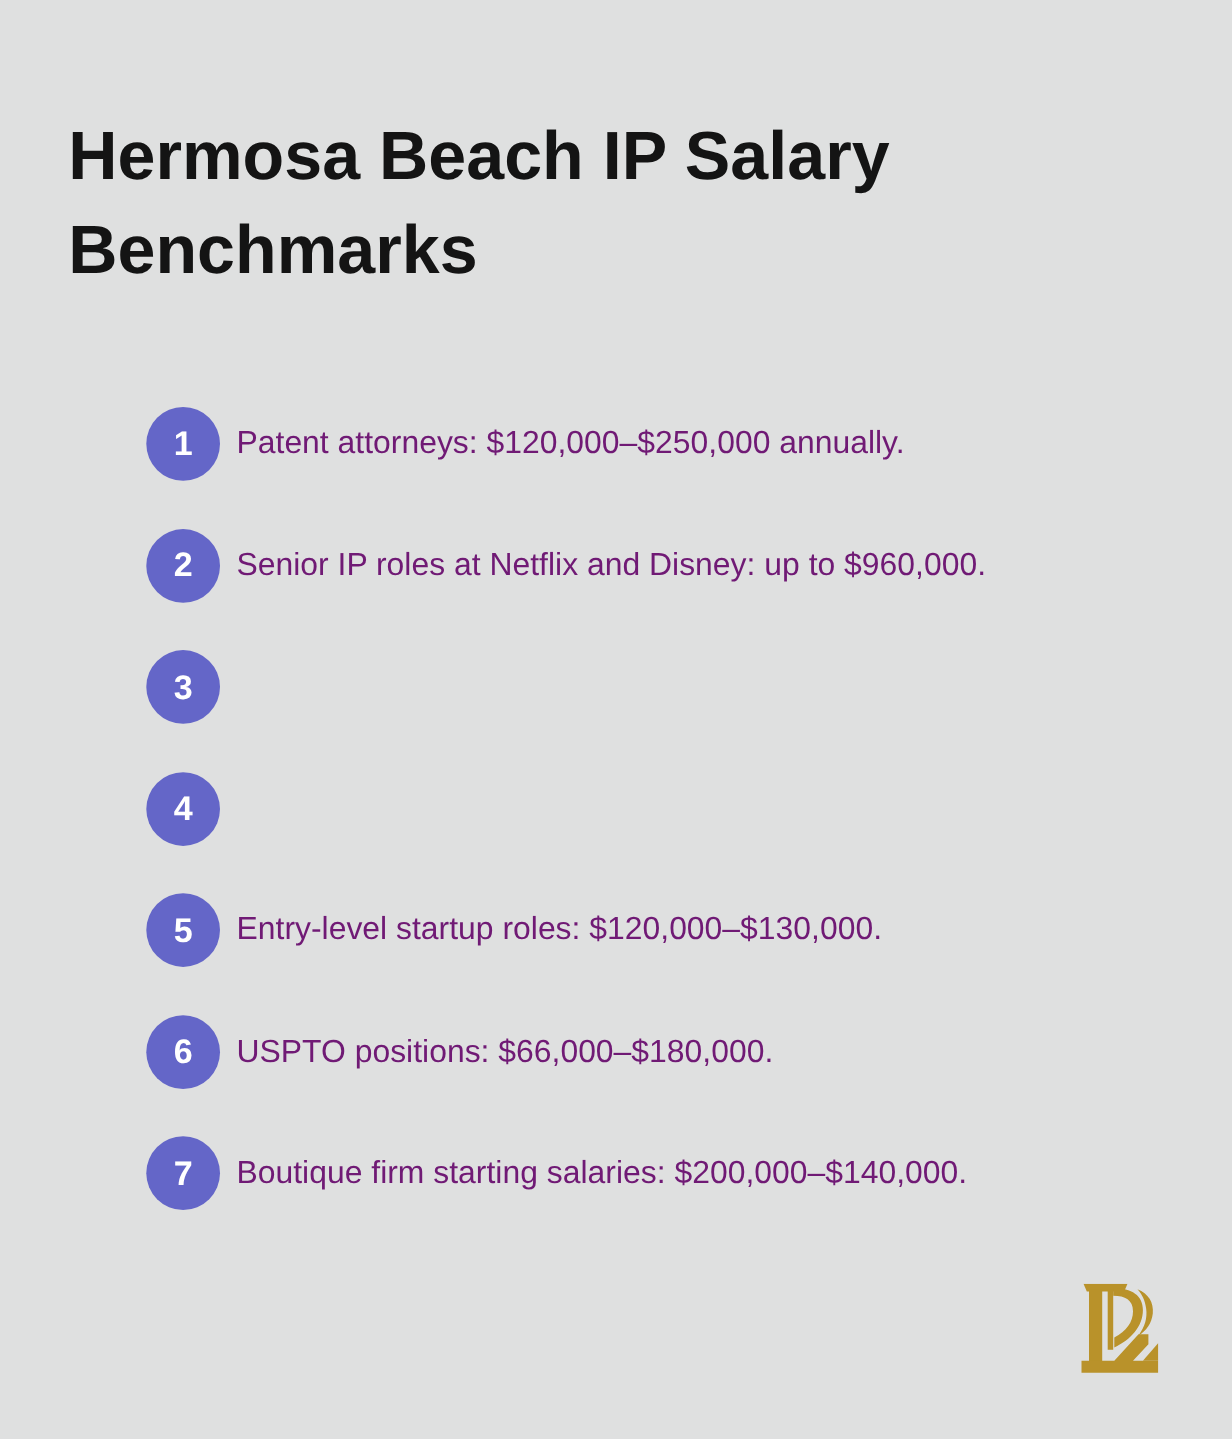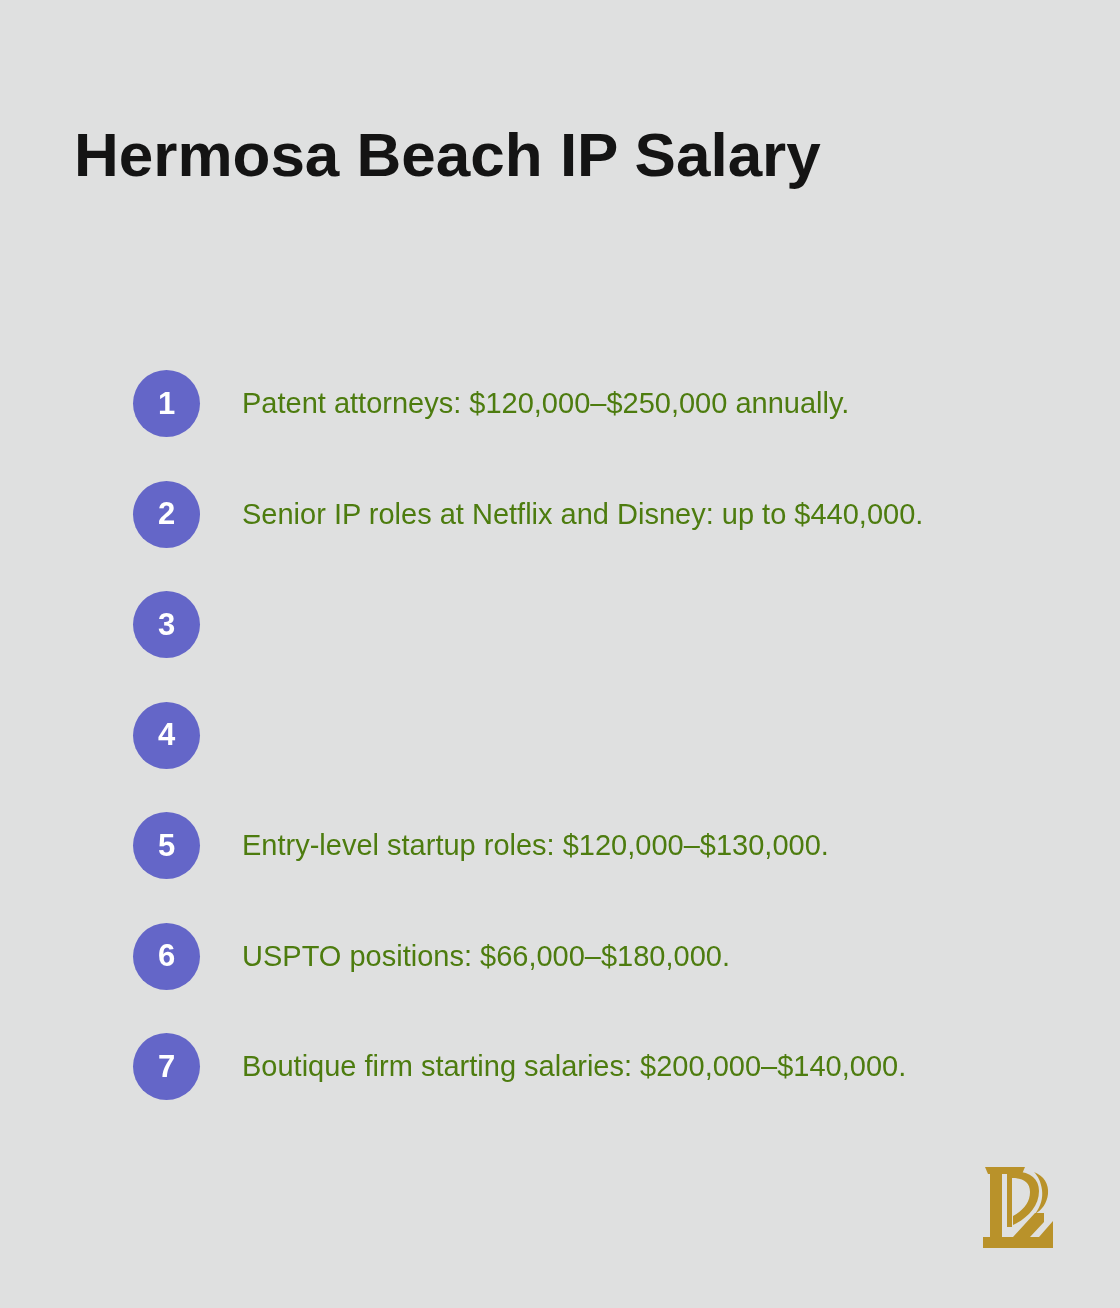--- a/index.html
+++ b/index.html
@@ -12,21 +12,21 @@
     overflow: hidden;
   }
   .page {
     position: absolute;
     inset: 0;
   }
   .title {
     position: absolute;
     left: 62px;
     top: 100px;
-    margin: 12px;
+    margin: 0;
     font-size: 62px;
     line-height: 85px;
     font-weight: 700;
     color: #141414;
     letter-spacing: 0;
   }
   .title .line { display: block; }
   .list {
     position: absolute;
     left: 133px;
@@ -45,58 +45,59 @@
     border-radius: 50%;
     background: #6466C8;
     color: #ffffff;
     display: flex;
     align-items: center;
     justify-content: center;
     font-size: 31px;
     font-weight: 700;
   }
   .row-text {
-    margin-left: 42px;
+    margin-left: 15px;
     font-size: 29px;
-    color: #4d7c0f;
+    color: #701a75;
     white-space: nowrap;
   }
   .logo {
     position: absolute;
     right: 67px;
     bottom: 59px;
     width: 70px;
     height: 82px;
   }
   .logo svg { display: block; width: 70px; height: 82px; }
   .logo .gold { fill: #B9922A; }
 </style>
 </head>
 <body>
 
 <div class="page">
 
   <h1 class="title">
     <span class="line">Hermosa Beach IP Salary</span>
+    <span class="line">Benchmarks</span>
   </h1>
 
   <div class="list">
 
     <div class="row">
       <div class="bullet">
         <span>1</span>
       </div>
       <div class="row-text">Patent attorneys: $120,000–$250,000 annually.</div>
     </div>
 
     <div class="row">
       <div class="bullet">
         <span>2</span>
       </div>
-      <div class="row-text">Senior IP roles at Netflix and Disney: up to $440,000.</div>
+      <div class="row-text">Senior IP roles at Netflix and Disney: up to $960,000.</div>
     </div>
 
     <div class="row">
       <div class="bullet">
         <span>3</span>
       </div>
     </div>
 
     <div class="row">
       <div class="bullet">

